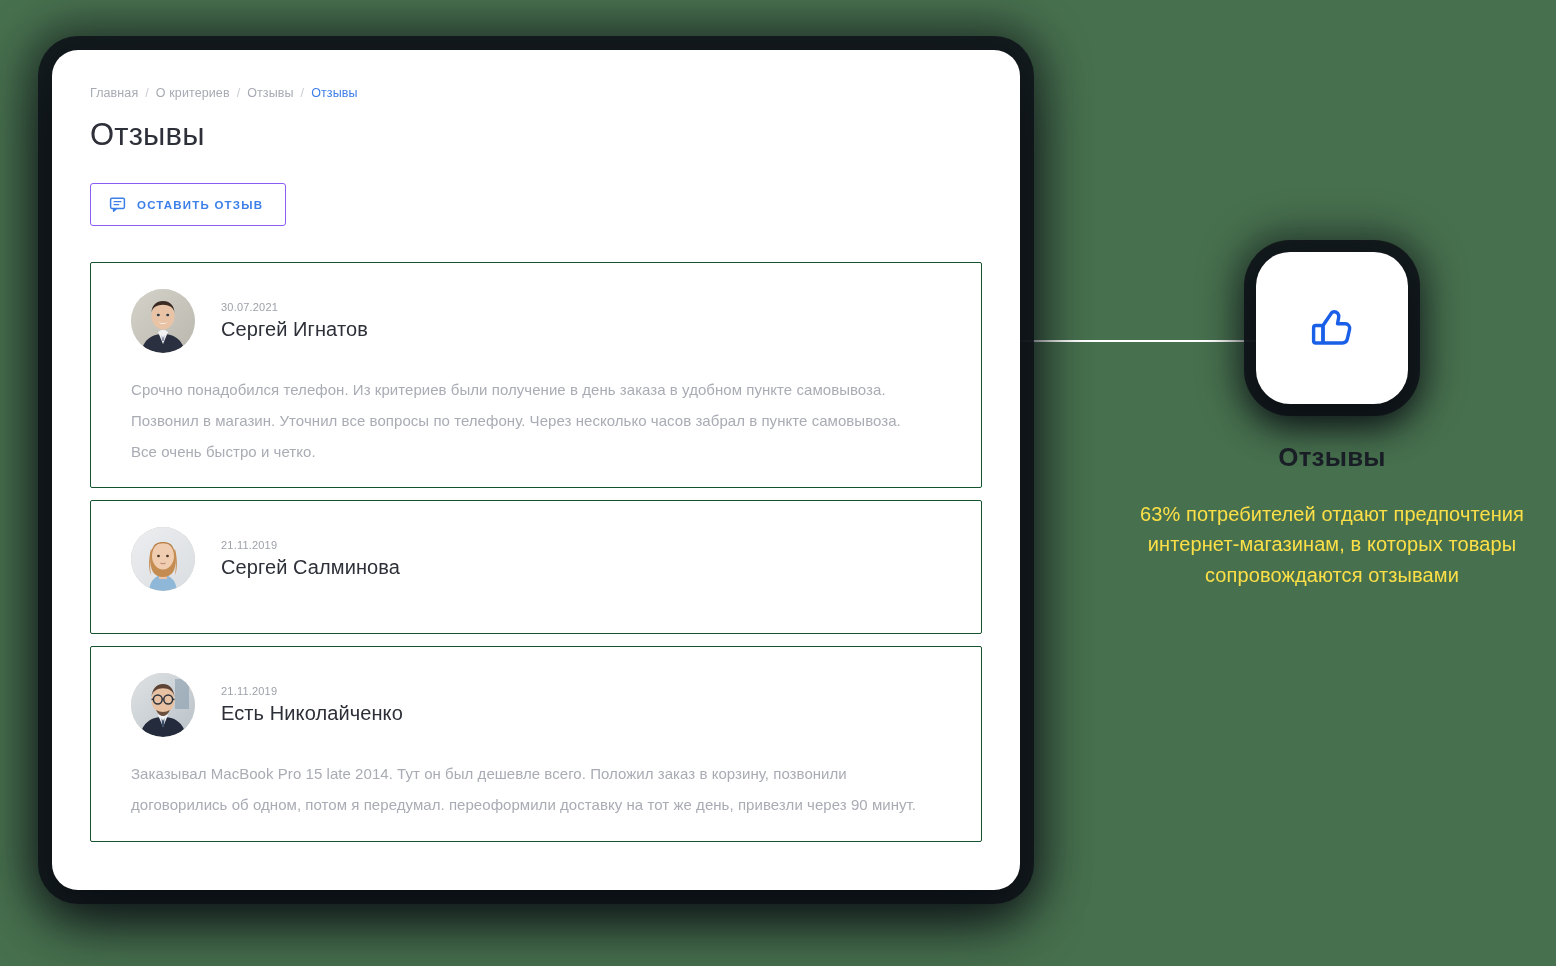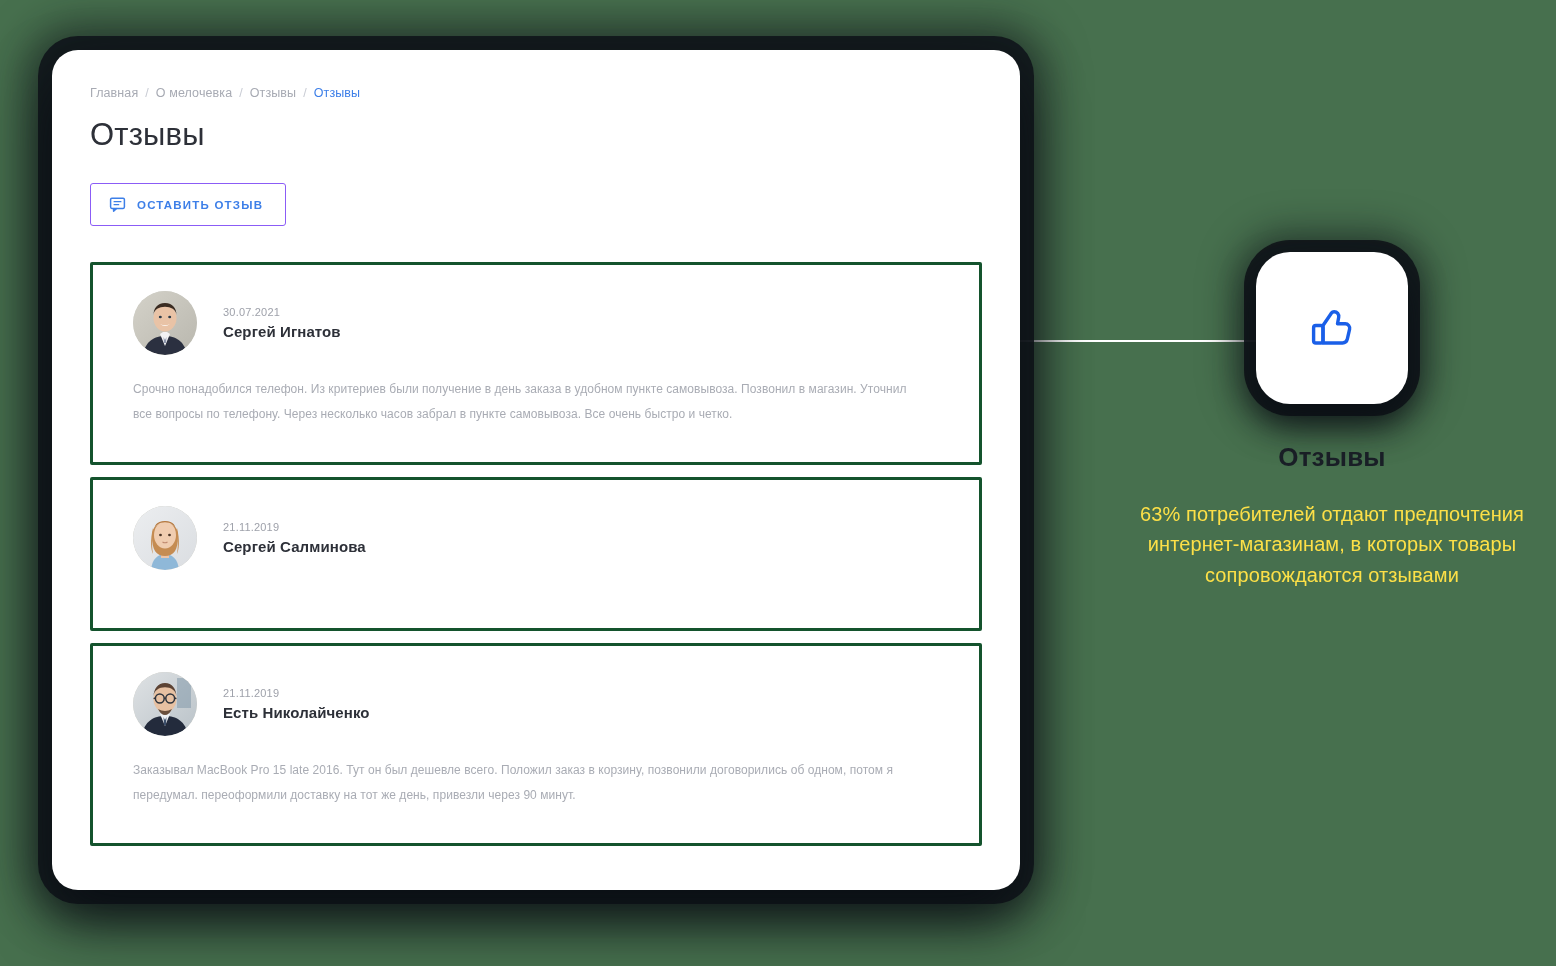--- a/index.html
+++ b/index.html
@@ -84,24 +84,24 @@
     color: #3d7fe8;
     text-transform: uppercase;
     white-space: nowrap;
   }
   .review-btn svg { display: block; }
 
   
   .reviews { display: flex; flex-direction: column; gap: 12px; }
 
   .review-card {
-    border: 3px solid #14532d;
+    border: 1px solid #14532d;
     border-radius: 2px;
     background: #fff;
-    padding: 26px 38px 36px 40px;
+    padding: 26px 38px 20px 40px;
   }
 
   .review-head {
     display: flex;
     align-items: center;
     gap: 26px;
     margin-bottom: 22px;
   }
 
   .avatar {
@@ -115,28 +115,28 @@
   }
   .avatar svg { display: block; width: 64px; height: 64px; }
 
   .review-meta { display: flex; flex-direction: column; gap: 5px; }
   .review-date {
     font-size: 11px;
     color: #9ea1aa;
     letter-spacing: 0.2px;
   }
   .review-author {
+    font-size: 20px;
+    color: #2d3038;
+    font-weight: 400;
+    letter-spacing: 0.1px;
+  }
+
+  .review-text {
     font-size: 15px;
-    color: #2d3038;
-    font-weight: 700;
-    letter-spacing: 0.1px;
-  }
-
-  .review-text {
-    font-size: 12px;
     line-height: 2.05;
     color: #a9acb4;
     letter-spacing: 0.05px;
     max-width: 790px;
   }
 
   
   .callout {
     position: absolute;
     left: 1108px;
@@ -199,21 +199,21 @@
 
   <div class="connector"></div>
 
   <div class="page-card">
     <div class="page-inner">
 
       
       <nav class="breadcrumb">
         <span class="crumb">Главная</span>
         <span class="sep">/</span>
-        <span class="crumb">О мелочевка</span>
+        <span class="crumb">О критериев</span>
         <span class="sep">/</span>
         <span class="crumb">Отзывы</span>
         <span class="sep">/</span>
         <span class="crumb current">Отзывы</span>
       </nav>
 
       
       <h1 class="page-title">Отзывы</h1>
 
       
@@ -329,21 +329,21 @@
                   <line x1="22.4" y1="26" x2="20.6" y2="26.6" stroke="#2e343d" stroke-width="1.4"></line>
                   <line x1="41.6" y1="26" x2="43.4" y2="26.6" stroke="#2e343d" stroke-width="1.4"></line>
                 </g>
               </svg>
             </div>
             <div class="review-meta">
               <span class="review-date">21.11.2019</span>
               <span class="review-author">Есть Николайченко</span>
             </div>
           </div>
-          <p class="review-text">Заказывал MacBook Pro 15 late 2016. Тут он был дешевле всего. Положил заказ в корзину, позвонили договорились об одном, потом я передумал. переоформили доставку на тот же день, привезли через 90 минут.</p>
+          <p class="review-text">Заказывал MacBook Pro 15 late 2014. Тут он был дешевле всего. Положил заказ в корзину, позвонили договорились об одном, потом я передумал. переоформили доставку на тот же день, привезли через 90 минут.</p>
         </article>
 
       </div>
     </div>
   </div>
 
   <div class="callout">
     <div class="icon-tile-wrap">
       <div class="icon-tile">
         <span>

